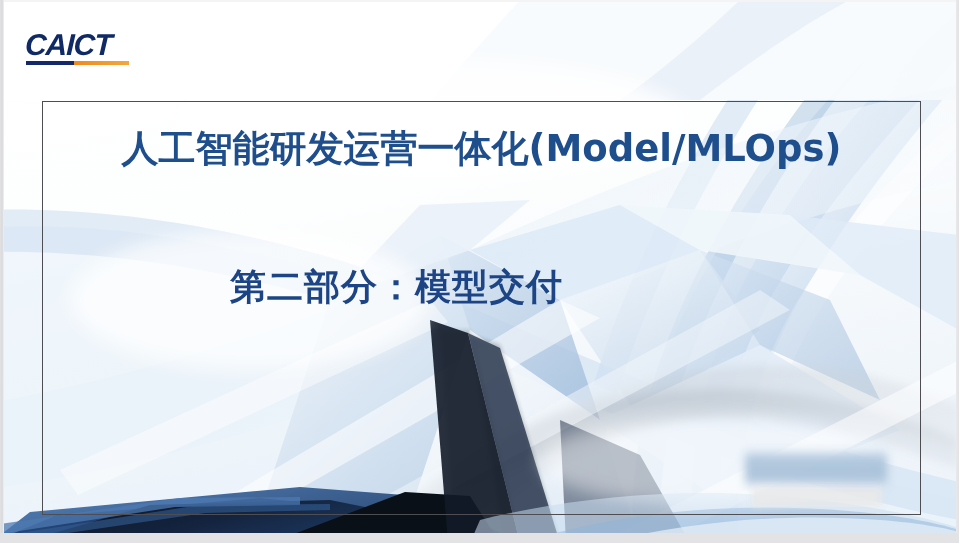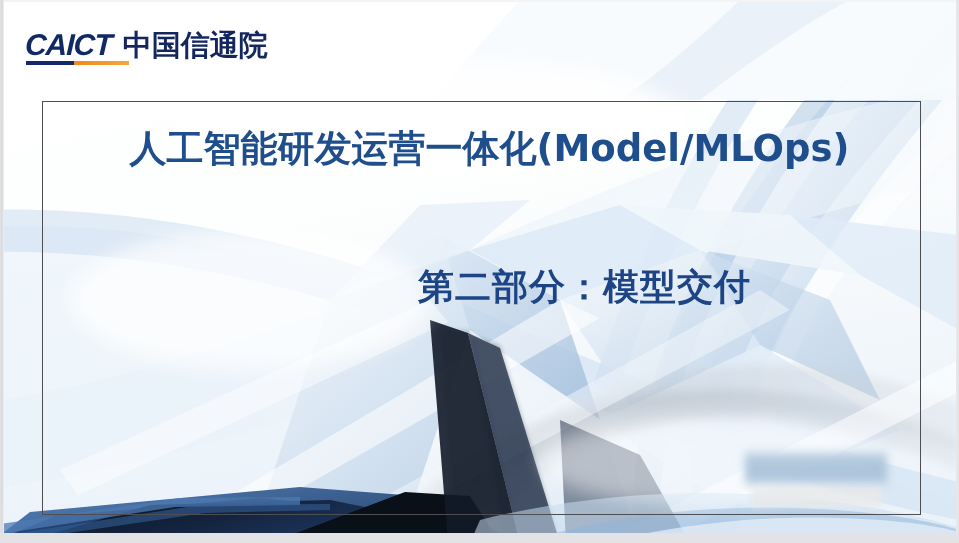--- a/index.html
+++ b/index.html
@@ -111,21 +111,21 @@
     height: 414px;
     border: 1px solid #4e4e52;
     box-sizing: border-box;
     z-index: 30;
     background: transparent;
   }
 
   
   .title-block {
     position: absolute;
-    left: 50px;
+    left: 42px;
     top: 126px;
     width: 879px;
     z-index: 35;
     text-align: center;
     pointer-events: none;
   }
   .title-line {
     font-family: "DejaVu Sans", "Liberation Sans", sans-serif;
     font-weight: bold;
     font-size: 37px;
@@ -133,21 +133,21 @@
     color: #1f4e8c;
     letter-spacing: 0px;
     white-space: nowrap;
   }
   .subtitle-block {
     position: absolute;
     left: 42px;
     top: 264px;
     width: 709px;
     z-index: 35;
-    text-align: right;
+    text-align: center;
     pointer-events: none;
   }
   .subtitle-line {
     font-family: "DejaVu Sans", "Liberation Sans", sans-serif;
     font-weight: bold;
     font-size: 36px;
     line-height: 46px;
     color: #1d4585;
     letter-spacing: 1px;
     white-space: nowrap;
@@ -351,21 +351,20 @@
         <ellipse cx="430" cy="120" rx="260" ry="60" fill="#ffffff" opacity="0.8"></ellipse>
       </g>
     </svg>
   </div>
 
   <div class="logo">
     <span class="logo-mark">
       <span class="logo-caict">CAICT</span>
       <span class="logo-underline"></span>
     </span>
-    <span class="logo-cn">中国信通院</span>
   </div>
 
   <div class="content-frame"></div>
 
   <div class="title-block">
     <div class="title-line">人工智能研发运营一体化(Model/MLOps)</div>
   </div>
 
   <div class="subtitle-block">
     <div class="subtitle-line">第二部分：模型交付</div>

